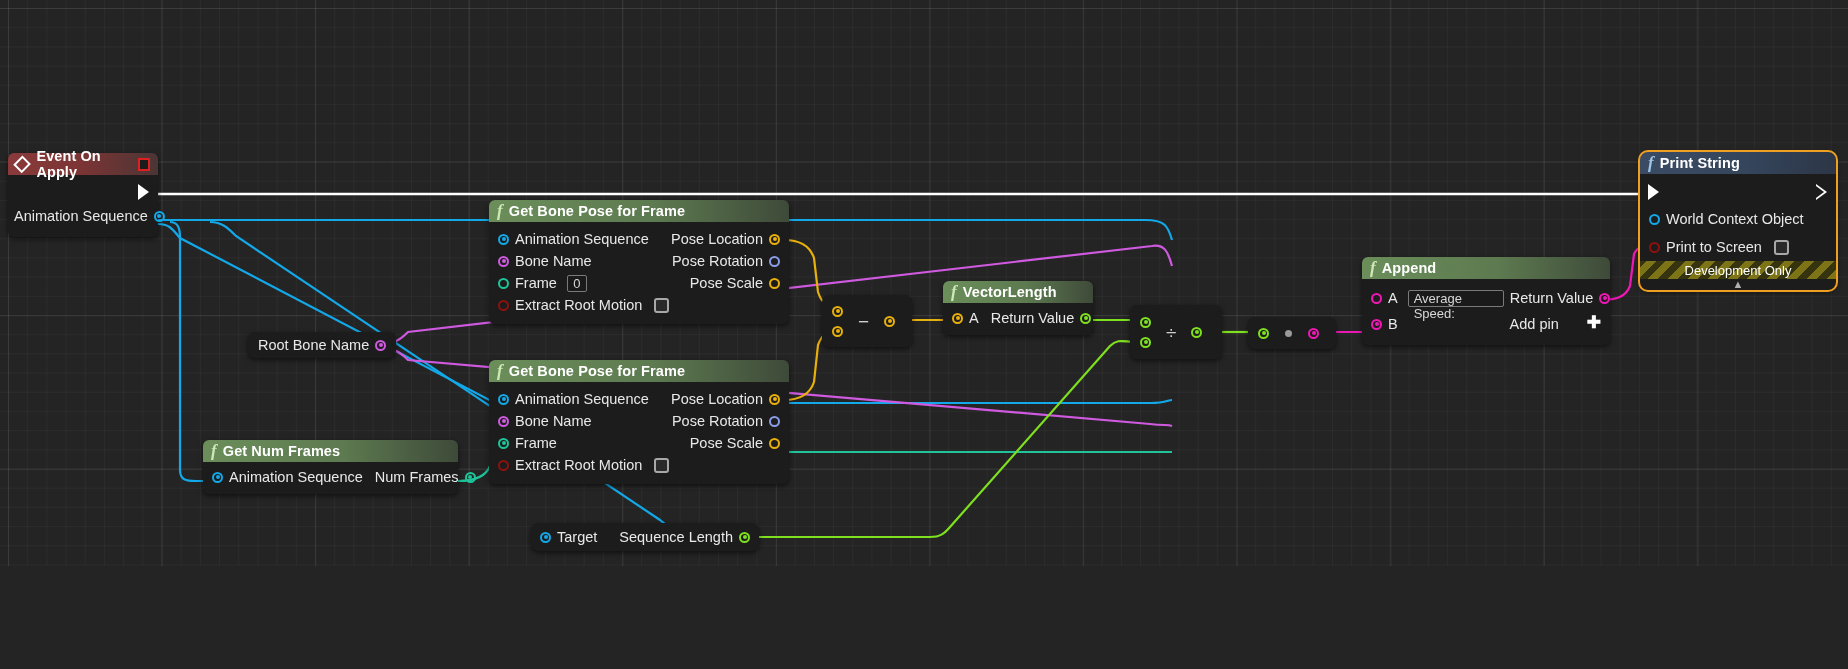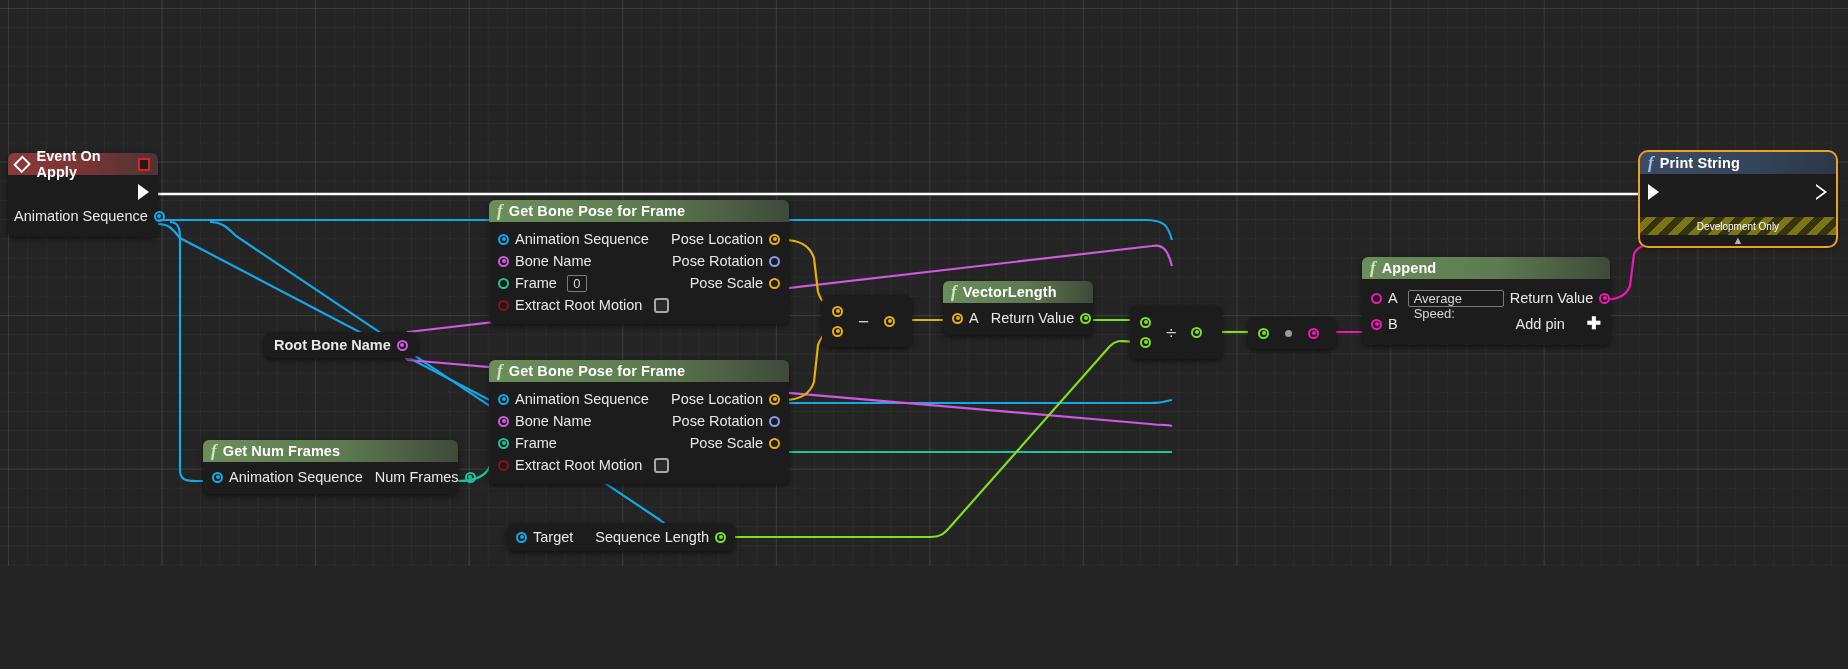--- a/index.html
+++ b/index.html
@@ -127,29 +127,29 @@
     box-shadow:0 2px 5px rgba(0,0,0,.55);
     display:flex; align-items:center; padding:0 10px;
   }
   .opcol{ display:flex; flex-direction:column; gap:9px; }
   .opsym{ color:#cfcfcf; font-size:19px; padding:0 15px; line-height:1; }
   .dot-sym{ width:7px;height:7px;border-radius:50%;background:#9a9a9a; margin:0 16px;}
 
   .selnode { outline: 2px solid #f0a020; border-radius:8px; }
 
   .devonly{
-    height:18px; margin-top:12px;
+    height:18px; margin-top:0;
     background: repeating-linear-gradient(-45deg,#7c7416 0 7px,#35340f 7px 14px);
     display:flex; align-items:center; justify-content:center;
-    font-size:10px; color:#ffffff;
+    font-size:13px; color:#ffffff;
   }
   .collapse-arrow{
     text-align:center; color:#b0b0b0; font-size:11px; line-height:10px; height:11px;
   }
-  .addpin{ margin-left:auto; padding-right:9px; display:flex; align-items:center; gap:16px;}
+  .addpin{ margin-left:auto; padding-right:9px; display:flex; align-items:flex-start; gap:22px;}
   .plus{ color:#fff; font-weight:bold; font-size:17px; line-height:14px;}
 </style>
 </head>
 <body>
 
 <div id="graph">
 
   <svg id="wires" viewBox="0 0 1848 669">
 
     <path d="M 152 194 L 1650 194" stroke="#ffffff" stroke-width="2.6" fill="none"></path>
@@ -219,21 +219,21 @@
       </div>
       <div class="row" style="height:26px">
         <div class="pin-right">
           <span class="plabel">Animation Sequence</span>
           <span class="pin filled p-obj"></span>
         </div>
       </div>
     </div>
   </div>
 
-  <div class="pill" style="left:264px; top:332px;font-weight:bold;">
+  <div class="pill" style="left:248px; top:332px;">
     <span class="plabel">Root Bone Name</span>
     <span class="pin filled p-name"></span>
   </div>
 
   <div class="node" style="left:489px; top:200px; width:300px;">
     <div class="node-header hdr-func">
       <span class="fico">f</span>
       <span>Get Bone Pose for Frame</span>
     </div>
     <div class="node-body">
@@ -336,21 +336,21 @@
           <span class="plabel">Animation Sequence</span>
         </div>
         <div class="pin-right">
           <span class="plabel">Num Frames</span>
           <span class="pin filled p-int"></span>
         </div>
       </div>
     </div>
   </div>
 
-  <div class="node" style="left:507px; top:523px; width:228px; border-radius:8px;">
+  <div class="node" style="left:531px; top:523px; width:228px; border-radius:8px;">
     <div class="node-body" style="padding:3px 0 3px 0;">
       <div class="row">
         <div class="pin-left">
           <span class="pin filled p-obj"></span>
           <span class="plabel">Target</span>
         </div>
         <div class="pin-right">
           <span class="plabel">Sequence Length</span>
           <span class="pin filled p-float"></span>
         </div>
@@ -438,18 +438,31 @@
     </div>
     <div class="node-body" style="padding:5px 0 0 0;">
       <div class="row" style="height:26px;">
         <div class="pin-left" style="padding-left:7px;">
           <span class="exec"></span>
         </div>
         <div class="pin-right">
           <span class="exec hollow"></span>
         </div>
       </div>
+      <div class="row" style="height:28px;">
+        <div class="pin-left">
+          <span class="pin p-obj"></span>
+          <span class="plabel">World Context Object</span>
+        </div>
+      </div>
+      <div class="row" style="height:28px;">
+        <div class="pin-left">
+          <span class="pin p-bool"></span>
+          <span class="plabel">Print to Screen</span>
+          <span class="checkbox"></span>
+        </div>
+      </div>
       <div class="devonly">Development Only</div>
       <div class="collapse-arrow">▲</div>
     </div>
   </div>
 
 </div>
 
 </body></html>

